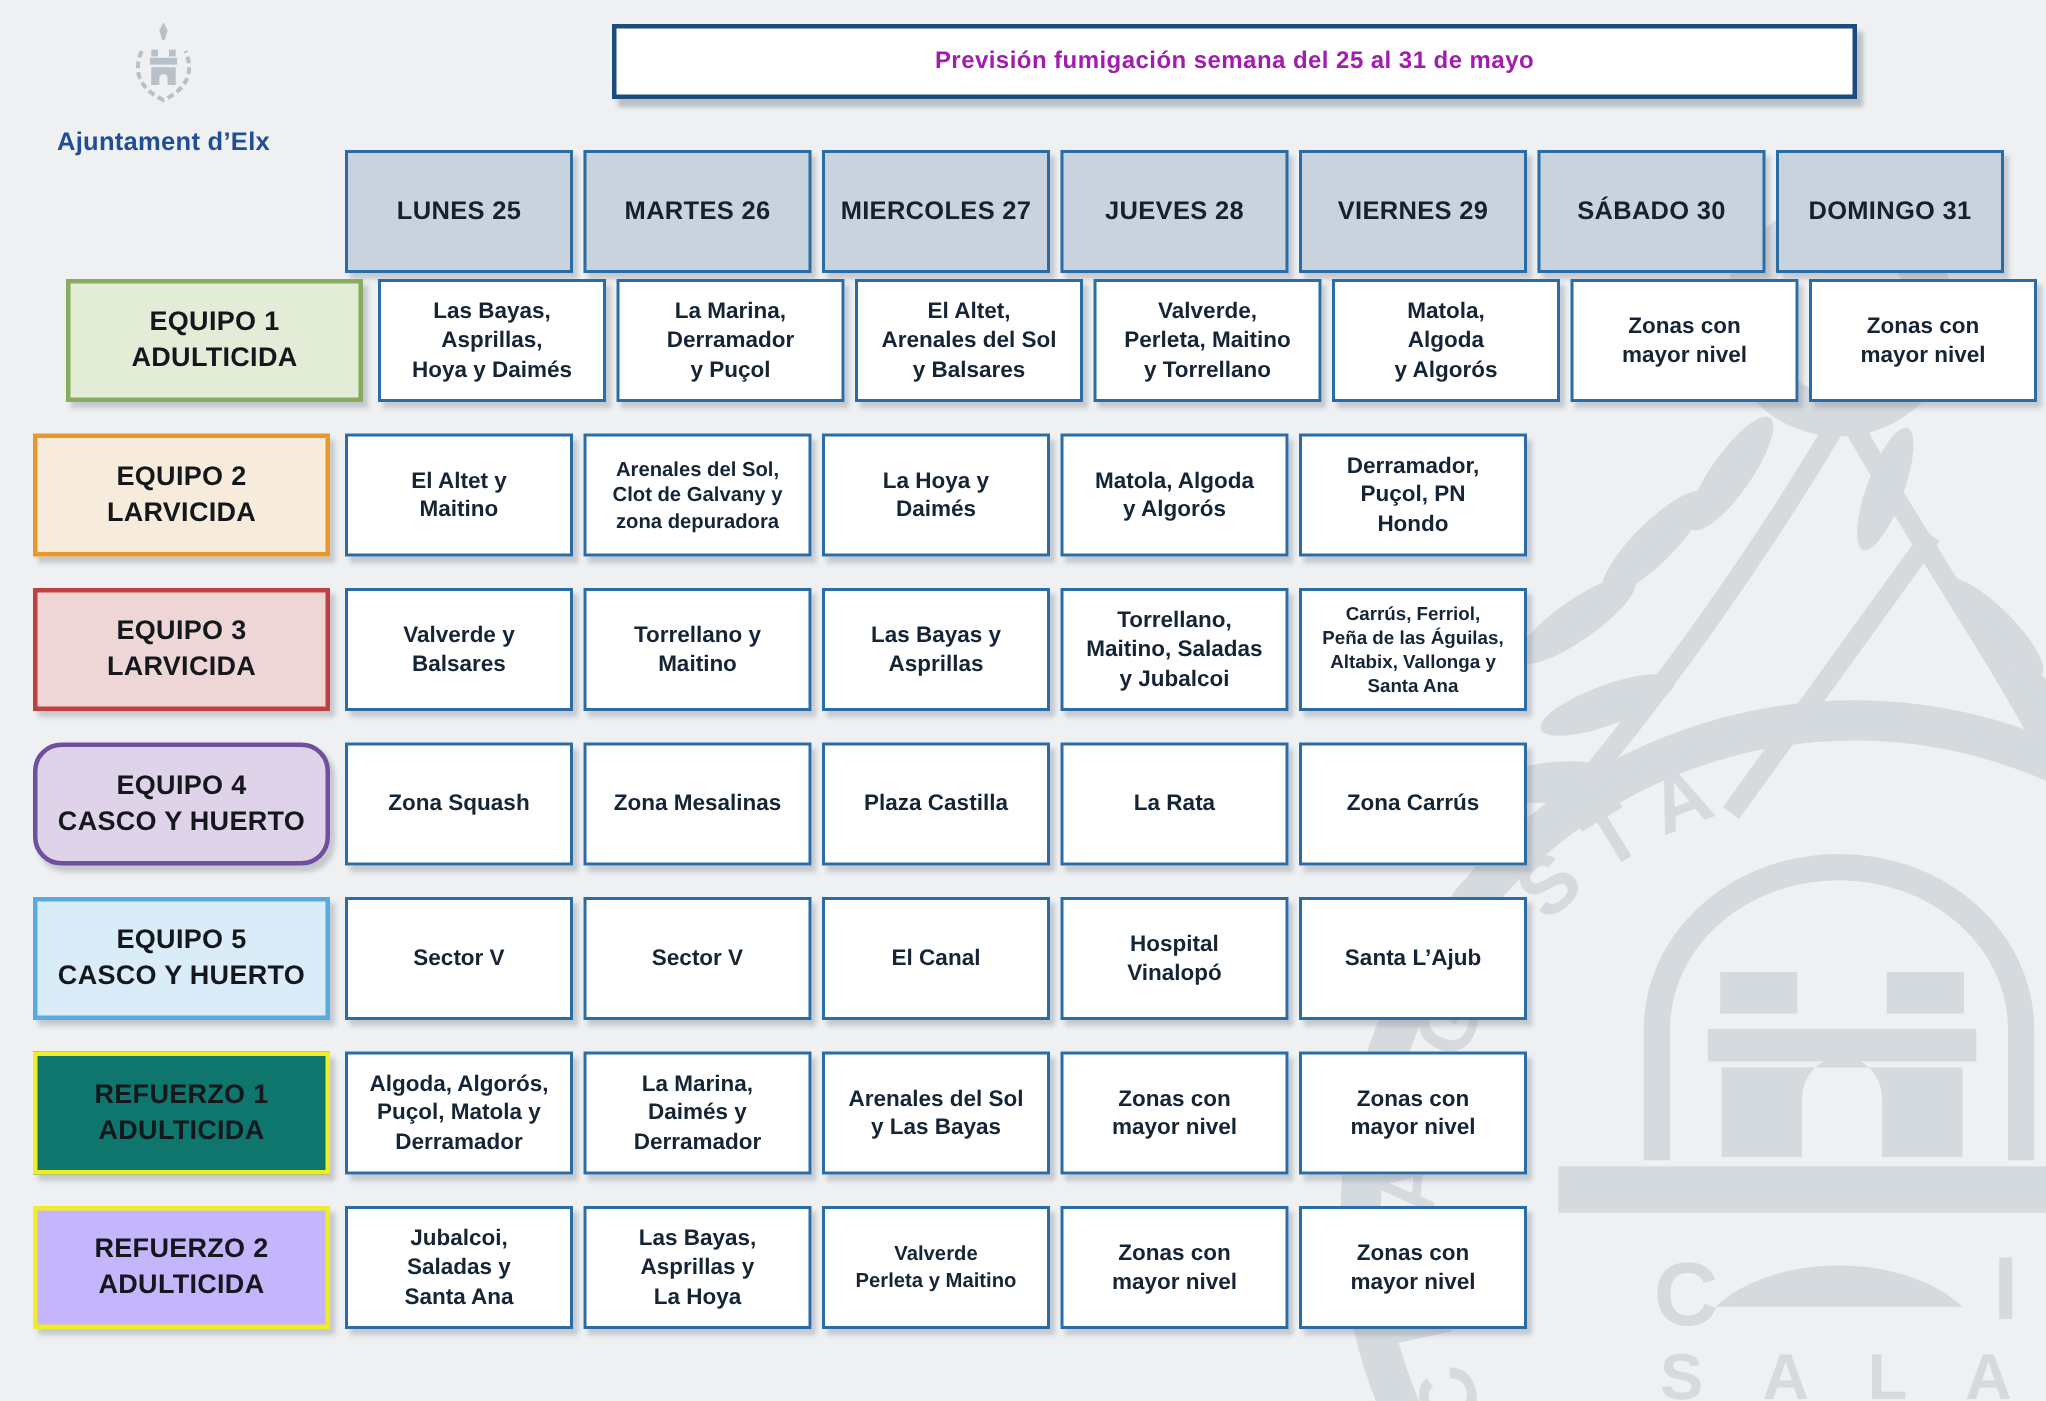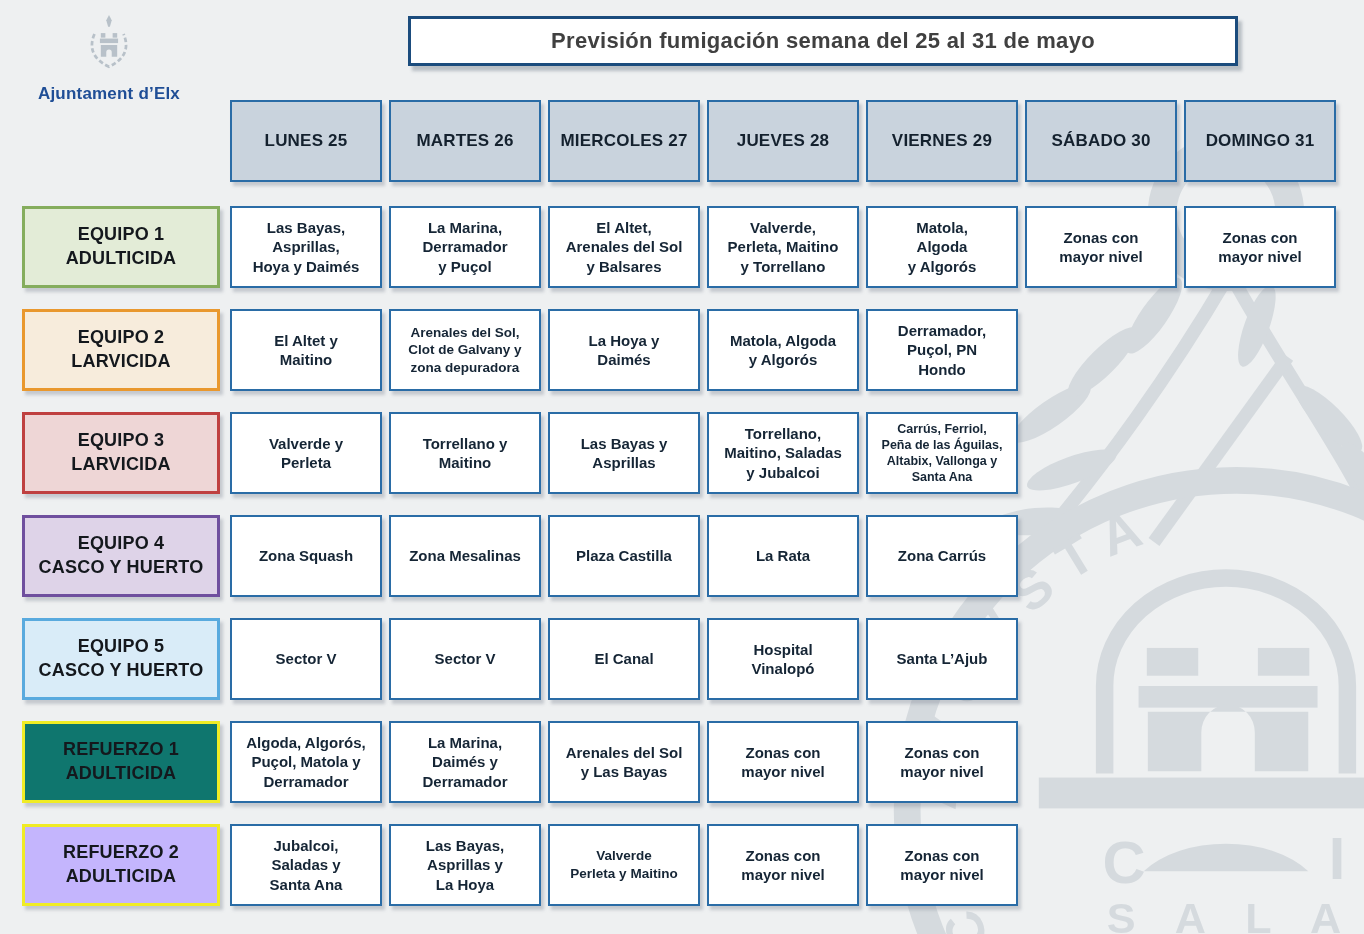--- a/index.html
+++ b/index.html
@@ -11,25 +11,25 @@
   .wm-stroke{stroke:var(--watermark,#d5dade);fill:none}
   .wm-text{fill:var(--watermark,#d5dade);font-family:"Liberation Sans",sans-serif;font-weight:700}
   
   .logo{position:absolute;left:28px;top:14px;width:162px;text-align:center}
   .logo-text{margin-top:6px;font-size:17px;color:var(--logo-blue,#1f4e96);letter-spacing:.2px}
   
   .title-box{position:absolute;left:408px;top:16px;width:830px;height:50px;background:#ffffff;
              border:3px solid var(--title-border,#1b4c7d);box-sizing:border-box;
              box-shadow:4px 5px 3px rgba(120,130,142,.45);
              display:flex;align-items:center;justify-content:center}
-  .title-box span{font-size:22px;color:#404040;letter-spacing:.3px}
+  .title-box span{font-size:16px;color:#a21caf;letter-spacing:.3px}
   
   .schedule{position:absolute;left:22px;top:100px}
   .sched-row{display:flex;gap:7px;margin-bottom:21px}
-  .header-row{margin-bottom:24px}
+  .header-row{margin-bottom:4px}
   .corner,.row-label{width:198px;flex:0 0 198px;margin-right:3px}
   .day-header,.day-cell{width:152px;flex:0 0 152px;height:82px;box-sizing:border-box;
       display:flex;align-items:center;justify-content:center;text-align:center;white-space:pre-line}
   .day-header{background:var(--header-fill,#c9d3dd);border:2px solid var(--cell-border,#2a6ca6);
       box-shadow:3px 4px 3px rgba(120,130,142,.35);color:var(--header-text,#14212e);
       font-size:17px;letter-spacing:.2px}
   .day-cell{background:#ffffff;border:2px solid var(--cell-border,#2a6ca6);
       box-shadow:3px 4px 3px rgba(120,130,142,.35);color:var(--cell-text,#152535);
       font-size:15px;line-height:1.28;padding:2px}
   .day-cell.sm{font-size:13.5px;line-height:1.3}
@@ -103,21 +103,21 @@
         <div class="corner"></div>
         <div class="day-header">LUNES 25</div>
         <div class="day-header">MARTES 26</div>
         <div class="day-header">MIERCOLES 27</div>
         <div class="day-header">JUEVES 28</div>
         <div class="day-header">VIERNES 29</div>
         <div class="day-header">SÁBADO 30</div>
         <div class="day-header">DOMINGO 31</div>
       </div>
       <div class="sched-row">
-        <div class="row-label" style="background: rgb(227, 236, 215); border-color: rgb(133, 173, 93);">EQUIPO 1
+        <div class="row-label" style="background: rgb(227, 236, 215); border-color: rgb(133, 173, 93); margin-left: 22px;">EQUIPO 1
 ADULTICIDA</div>
         <div class="day-cell">Las Bayas,
 Asprillas,
 Hoya y Daimés</div>
         <div class="day-cell">La Marina,
 Derramador
 y Puçol</div>
         <div class="day-cell">El Altet,
 Arenales del Sol
 y Balsares</div>
@@ -145,35 +145,35 @@
         <div class="day-cell">Matola, Algoda
 y Algorós</div>
         <div class="day-cell">Derramador,
 Puçol, PN
 Hondo</div>
       </div>
       <div class="sched-row">
         <div class="row-label" style="background: rgb(238, 214, 214); border-color: rgb(191, 64, 64);">EQUIPO 3
 LARVICIDA</div>
         <div class="day-cell">Valverde y
-Perleta</div>
+Balsares</div>
         <div class="day-cell">Torrellano y
 Maitino</div>
         <div class="day-cell">Las Bayas y
 Asprillas</div>
         <div class="day-cell">Torrellano,
 Maitino, Saladas
 y Jubalcoi</div>
         <div class="day-cell xs">Carrús, Ferriol,
 Peña de las Águilas,
 Altabix, Vallonga y
 Santa Ana</div>
       </div>
       <div class="sched-row">
-        <div class="row-label" style="background: rgb(222, 211, 232); border-color: rgb(111, 79, 158);">EQUIPO 4
+        <div class="row-label" style="background: rgb(222, 211, 232); border-color: rgb(111, 79, 158); border-radius: 19px;">EQUIPO 4
 CASCO Y HUERTO</div>
         <div class="day-cell">Zona Squash</div>
         <div class="day-cell">Zona Mesalinas</div>
         <div class="day-cell">Plaza Castilla</div>
         <div class="day-cell">La Rata</div>
         <div class="day-cell">Zona Carrús</div>
       </div>
       <div class="sched-row">
         <div class="row-label" style="background: rgb(217, 236, 248); border-color: rgb(89, 170, 222);">EQUIPO 5
 CASCO Y HUERTO</div>

